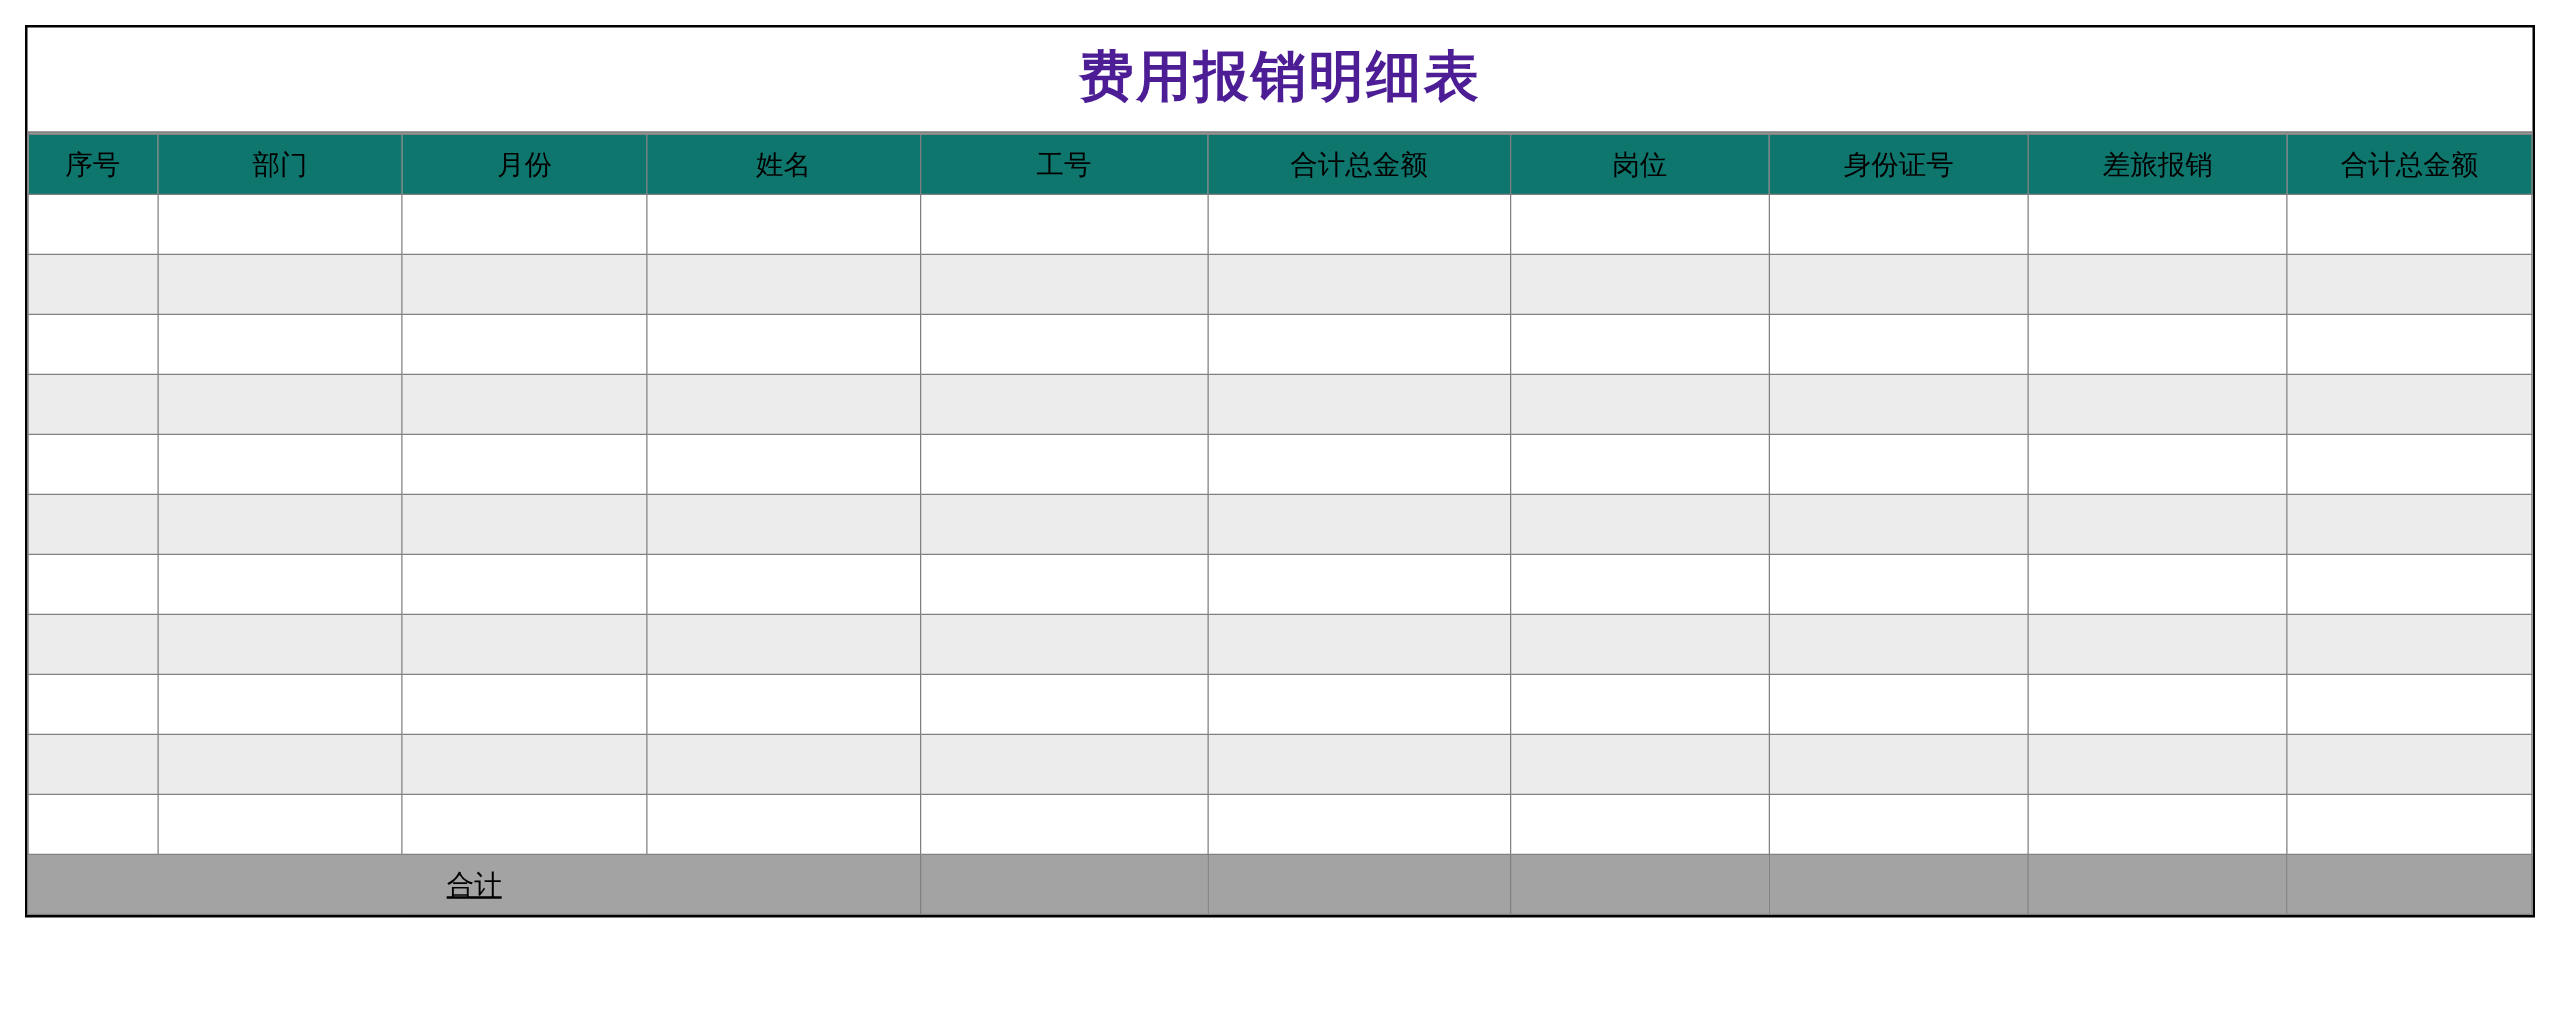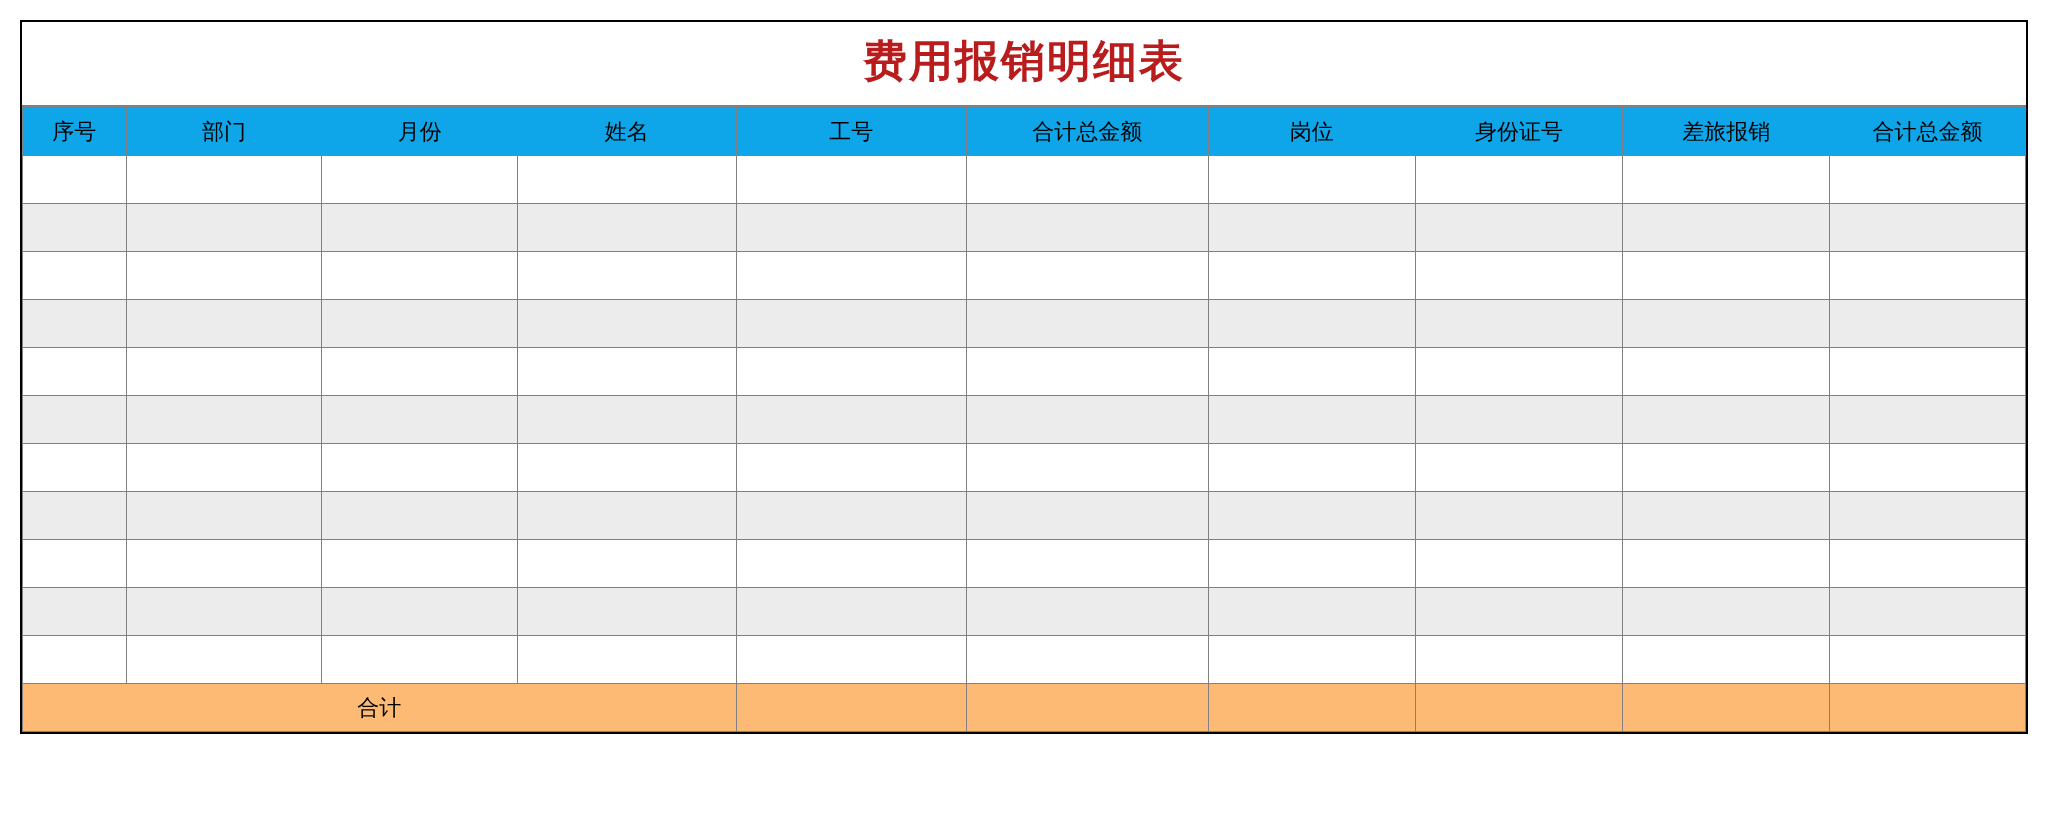--- a/index.html
+++ b/index.html
@@ -17,48 +17,49 @@
   .title-row {
     border-bottom: 2px solid #808080;
     text-align: center;
     padding: 10px 0 14px 0;
   }
   .title-row h1 {
     margin: 0;
     font-size: 44px;
     font-weight: 900;
     letter-spacing: 2px;
-    color: #b91c1c;
+    color: #4c1d95;
   }
   table {
     width: 100%;
     border-collapse: collapse;
     table-layout: fixed;
   }
   th, td {
     border: 1px solid #808080;
     height: 48px;
     padding: 0 6px;
     font-size: 22px;
     text-align: center;
     vertical-align: middle;
     color: #000;
   }
   th {
-    background: #0ea5e9;
+    background: #0f766e;
     font-weight: 400;
   }
   tbody tr:nth-child(even) td {
     background: #ececec;
   }
   tbody tr:nth-child(odd) td {
     background: #ffffff;
   }
   tfoot td {
-    background: #fdba74;
+    background: #a3a3a3;
+    text-decoration: underline;
   }
   
   col.c0 { width: 90px; }
   col.c1 { width: 170px; }
   col.c2 { width: 170px; }
   col.c3 { width: 190px; }
   col.c4 { width: 200px; }
   col.c5 { width: 210px; }
   col.c6 { width: 180px; }
   col.c7 { width: 180px; }

